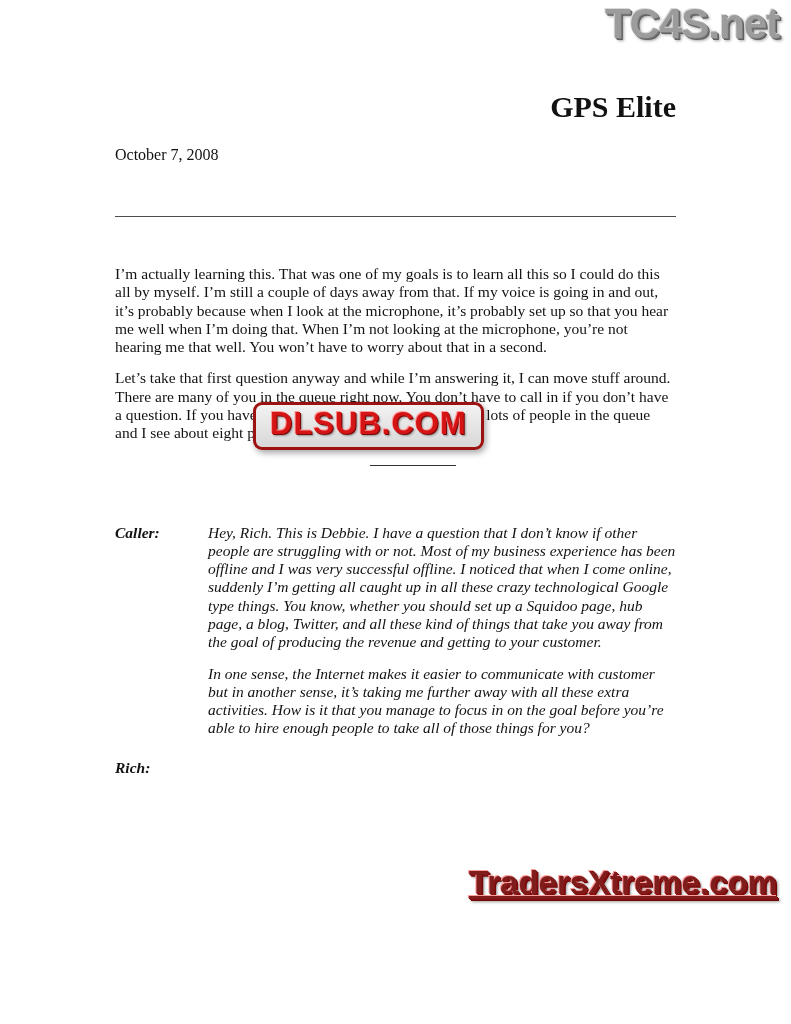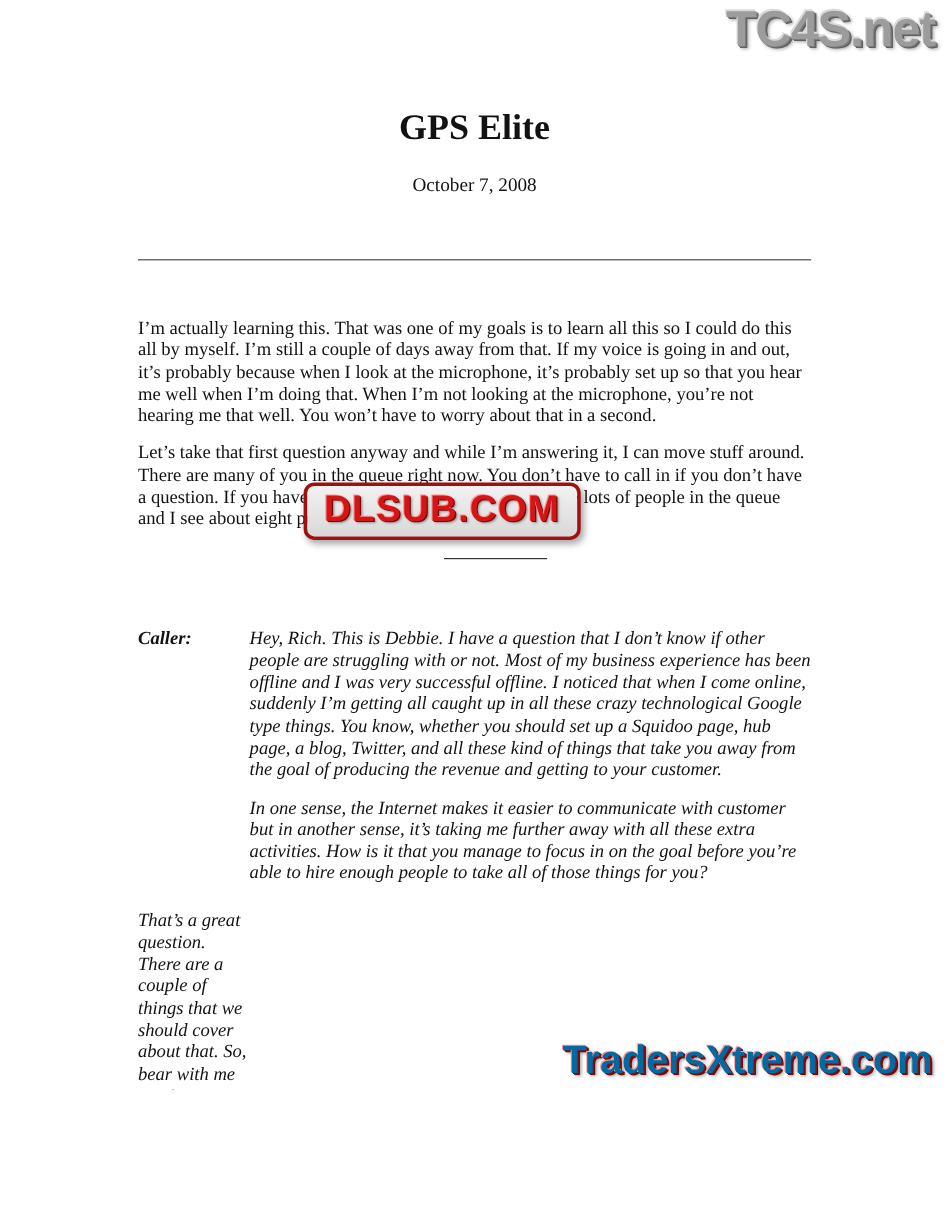--- a/index.html
+++ b/index.html
@@ -18,23 +18,23 @@
     top: 0px;
     right: 12px;
     font-family: "Liberation Sans", sans-serif;
     font-weight: bold;
     font-size: 42px;
     letter-spacing: -1px;
     color: #9c9c9c;
     text-shadow: -1px -1px 0 #dadada, 1px 1px 0 #7a7a7a, 2px 2px 0 #5f5f5f, 3px 3px 3px rgba(0,0,0,0.35);
   }
   .content { padding: 90px 115px 0 115px; }
-  .title { margin: 0; text-align: center; font-size: 30px; font-weight: bold; }
+  .title { margin: 0; text-align: right; font-size: 30px; font-weight: bold; }
   .subtitle { margin: 16px 0 0 0; text-align: center; font-size: 23px; font-weight: bold; }
-  .date { margin-top: 22px; text-align: center; font-size: 16px; }
+  .date { margin-top: 22px; text-align: left; font-size: 16px; }
   .rule { border: none; border-top: 1px solid #4d4d4d; margin: 52px 0 0 0; height: 0; }
   .bodytext { margin-top: 48px; font-size: 15.5px; line-height: 1.18; }
   .bodytext p { margin: 0 0 13px 0; }
   .p-wrap { position: relative; }
   .watermark {
     position: absolute;
     left: 138px;
     top: 33px;
     padding: 1px 14px 4px 14px;
     border: 3px solid #9e1111;
@@ -54,22 +54,23 @@
   .turn { display: grid; grid-template-columns: 93px 1fr; margin-bottom: 8px; }
   .speaker { font-weight: bold; }
   .speech p { margin: 0 0 13px 0; }
   .logo-bottom {
     position: absolute;
     right: 14px;
     bottom: 6px;
     font-family: "Liberation Sans", sans-serif;
     font-weight: bold;
     font-size: 33px;
-    color: #0369a1;
+    color: #7f1d1d;
     text-shadow: -1px -1px 0 #ff9d9d, 1px 1px 0 #8a0d0d, 2px 2px 0 #6e0a0a, 3px 3px 3px rgba(0,0,0,0.4);
+    text-decoration: underline;
   }
 </style>
 </head>
 <body>
 
 <div class="page">
 
   <div class="logo-top">TC4S.net</div>
 
   <div class="content">
@@ -90,22 +91,20 @@
 
     <div class="dialogue">
       <div class="turn">
         <div class="speaker">Caller:</div>
         <div class="speech">
           <p>Hey, Rich. This is Debbie. I have a question that I don’t know if other people are struggling with or not. Most of my business experience has been offline and I was very successful offline. I noticed that when I come online, suddenly I’m getting all caught up in all these crazy technological Google type things. You know, whether you should set up a Squidoo page, hub page, a blog, Twitter, and all these kind of things that take you away from the goal of producing the revenue and getting to your customer.</p>
           <p>In one sense, the Internet makes it easier to communicate with customer but in another sense, it’s taking me further away with all these extra activities. How is it that you manage to focus in on the goal before you’re able to hire enough people to take all of those things for you?</p>
         </div>
       </div>
       <div class="turn">
-        <div class="speech">
-          <p>That’s a great question. There are a couple of things that we should cover about that. So, bear with me one last second as I get this last thing all set up.</p>
-        </div>
+        <div class="speaker">Rich:</div>
       </div>
     </div>
   </div>
 
   <div class="logo-bottom">TradersXtreme.com</div>
 
 </div>
 
 </body></html>

